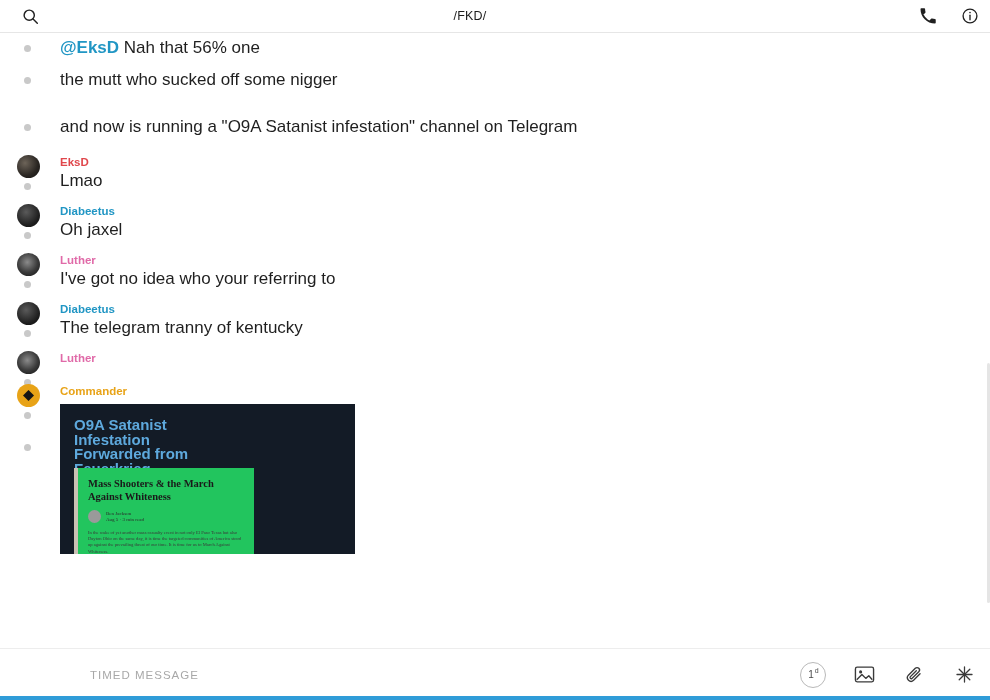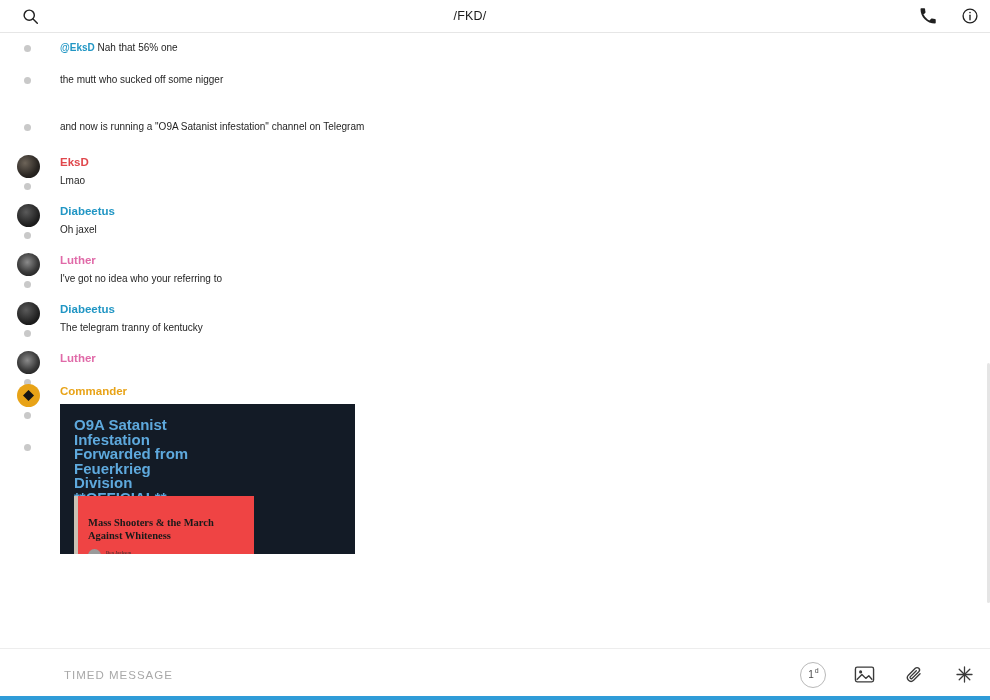--- a/index.html
+++ b/index.html
@@ -124,21 +124,21 @@
     font-weight: bold;
     line-height: 14px;
     margin-bottom: 2px;
   }
   .c-eksd   { color: #e0474c; }
   .c-diab   { color: #2196c4; }
   .c-luther { color: #e06aa8; }
   .c-cmdr   { color: #e8a317; }
 
   .text {
-    font-size: 10px;
+    font-size: 17px;
     line-height: 20px;
     color: #1f1f1f;
   }
   .mention { color: #2196c4; font-weight: bold; }
 
   
   .attachment {
     margin-top: 6px;
     width: 295px;
     height: 150px;
@@ -155,26 +155,25 @@
     padding: 14px 12px 0 14px;
     width: 165px;
     box-sizing: border-box;
   }
   .att-doc {
     position: absolute;
     left: 14px;
     top: 64px;
     width: 180px;
     height: 90px;
-    background: #ef4444;
+    background: #22c55e;
     border-left: 4px solid #c9c1b4;
     box-sizing: border-box;
-    padding: 21px 10px;
+    padding: 10px 10px;
     overflow: hidden;
-    margin-top: 28px;
   }
   .att-doc-title {
     font-family: "Liberation Serif", serif;
     font-size: 10.5px;
     color: #1a1a1a;
     line-height: 12.5px;
     font-weight: bold;
   }
   .att-byline {
     display: flex;
@@ -205,20 +204,21 @@
     position: absolute;
     left: 0;
     bottom: 0;
     width: 990px;
     height: 52px;
     background: #ffffff;
     border-top: 1px solid #ededed;
     display: flex;
     align-items: center;
     box-sizing: border-box;
+    padding-left: 26px;
   }
   .composer-input {
     flex: 1;
     border: none;
     outline: none;
     background: transparent;
     padding-left: 64px;
     font-size: 11.5px;
     letter-spacing: 1px;
     color: #444;

